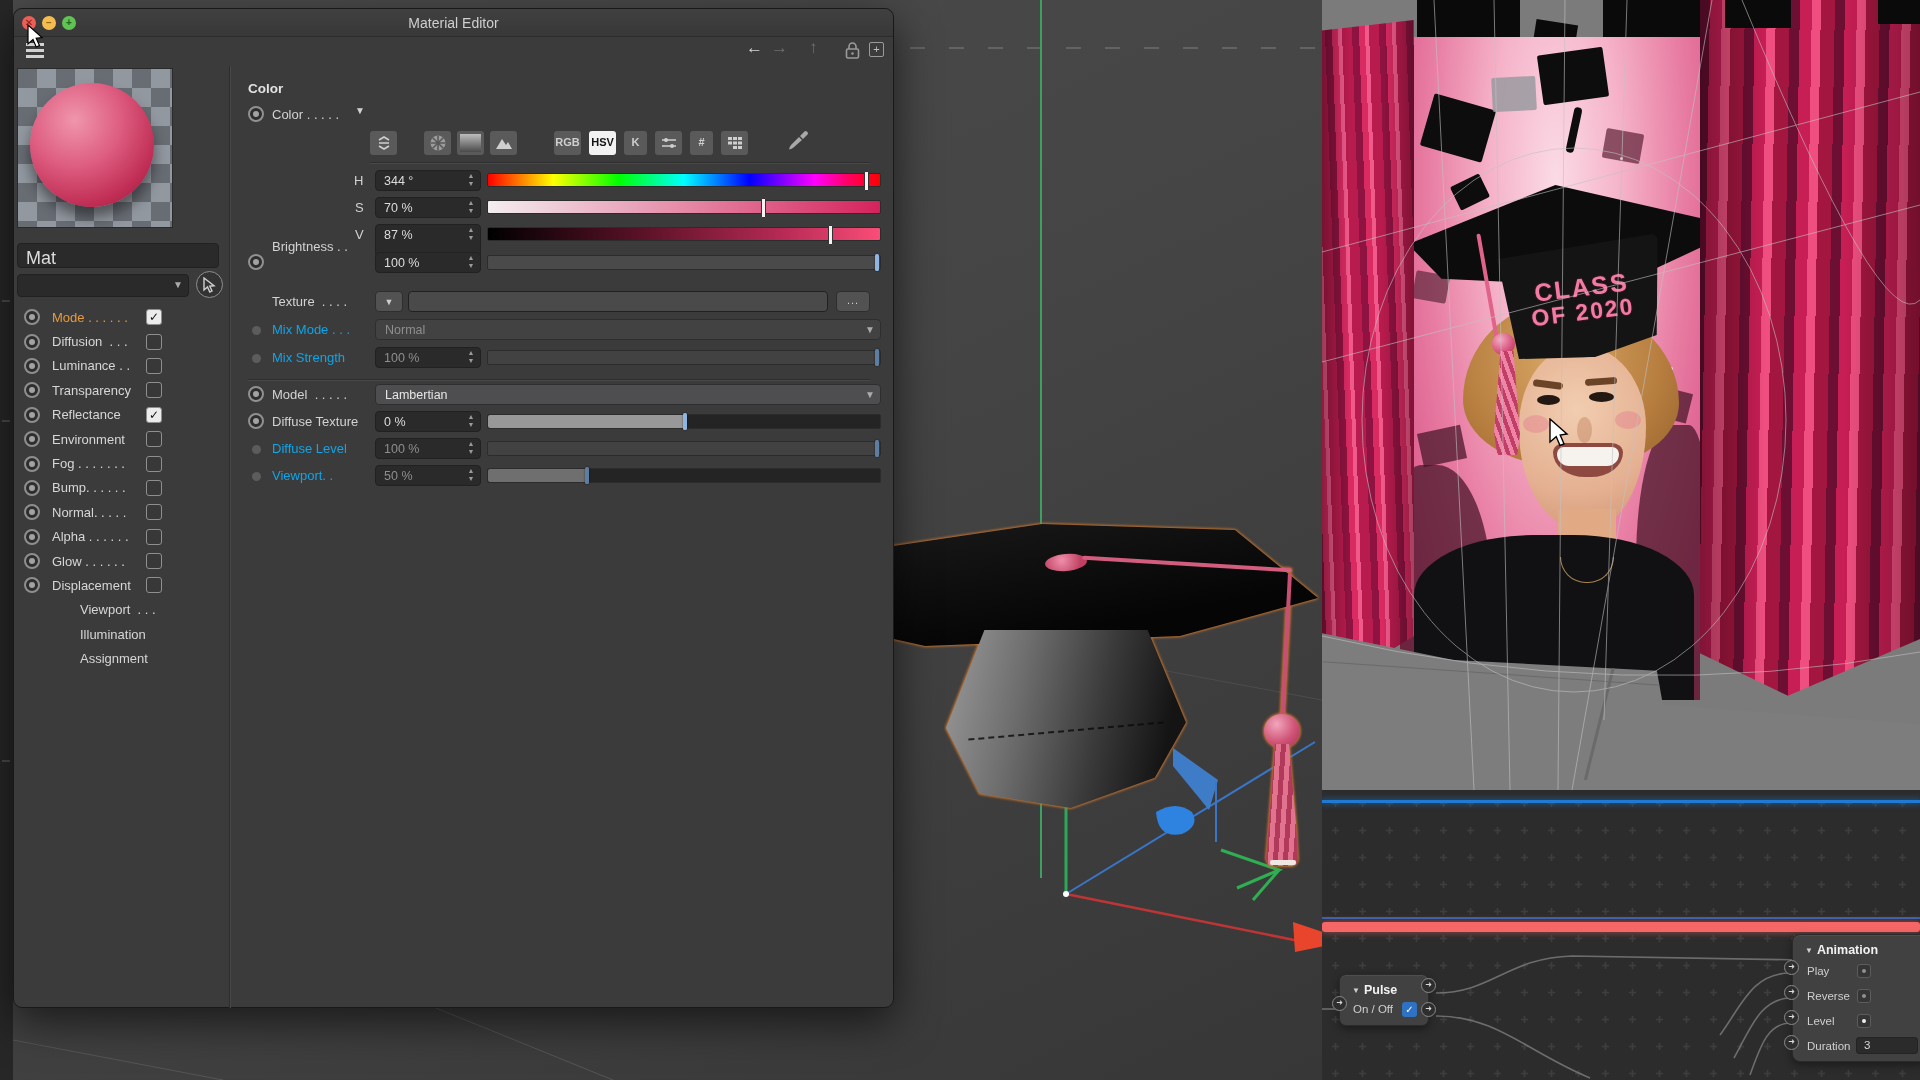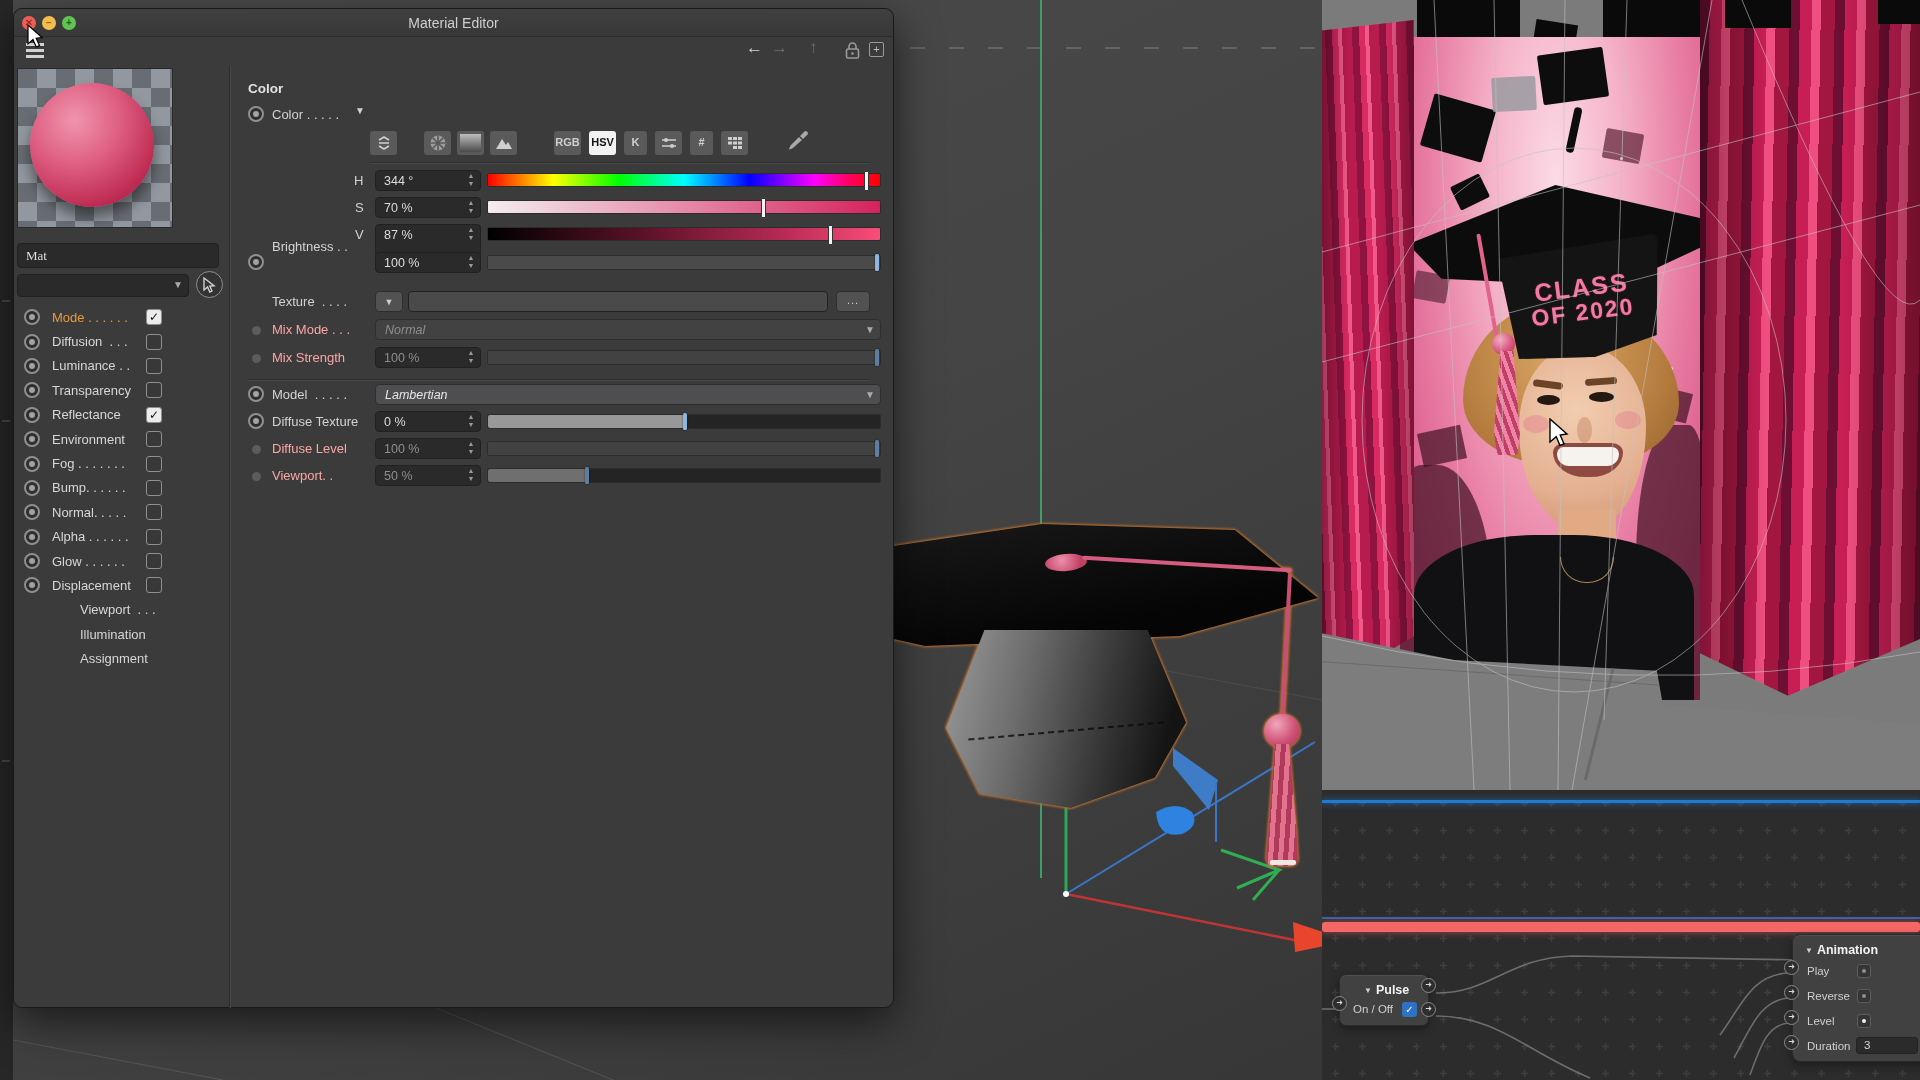--- a/index.html
+++ b/index.html
@@ -153,21 +153,21 @@
   #sphere { position:absolute; left:12px; top:14px; width:124px; height:124px; border-radius:50%;
     background:radial-gradient(circle at 36% 30%,#f095ad 0%,#dd5c7f 40%,#c12e55 72%,#8c1a3c 100%);
     box-shadow:0 10px 14px rgba(0,0,0,.45); }
 
   .field { position:absolute; background:#2a2a2a; border:1px solid #212121; border-radius:4px;
     color:#dcdcdc; font-size:12.5px; }
   .field .val { position:absolute; left:8px; top:3px; }
   .spin { position:absolute; right:3px; top:1px; width:12px; color:#9a9a9a; font-size:7px;
     line-height:8px; text-align:center; }
   #mat-name { left:3px; top:234px; width:202px; height:25px; }
-  #mat-name .val { top:4px; font-size:13px;font-family:Liberation Serif, serif; }
+  #mat-name .val { top:4px; font-size:18px; }
   #preview-select { left:3px; top:265px; width:172px; height:23px; }
   .chev { position:absolute; right:5px; top:4px; color:#aaa; font-size:10px; }
   #pick-btn { position:absolute; left:182px; top:262px; width:27px; height:27px; border-radius:50%;
     border:1.6px solid #8f8f8f; background:#333; }
   #pick-btn svg { position:absolute; left:6px; top:5px; }
 
   
   #channels { position:absolute; left:2px; top:296px; width:212px; }
   .ch-row { position:relative; height:24.4px; display:flex; align-items:center; }
   .radio { width:16px; height:16px; border-radius:50%; border:2px solid #8f8f8f; background:#2e2e2e;
@@ -179,21 +179,21 @@
   .chk { position:absolute; left:130px; width:16px; height:16px; border:1.6px solid #8f8f8f;
     border-radius:3px; background:#383838; text-align:center; font-size:12px; line-height:14px;
     color:#111; font-weight:bold; }
   .ch-row[data-state="on"] .chk { background:#ececec; }
   .ch-row[data-state="on"] .chk::after { content:"✓"; }
   .ch-row[data-state="none"] .radio, .ch-row[data-state="none"] .chk { visibility:hidden; }
 
   
   .hdr { position:absolute; color:#e2e2e2; font-size:13.5px; font-weight:bold; }
   .plabel { position:absolute; color:#d2d2d2; font-size:13px; white-space:pre; }
-  .plabel.off { color:#fca5a5; }
+  .plabel.off { color:#0ea5e9; }
   .pradio { position:absolute; width:16px; height:16px; border-radius:50%; border:2px solid #919191;
     background:#2e2e2e; }
   .pradio::after { content:""; position:absolute; left:3px; top:3px; width:6px; height:6px;
     border-radius:50%; background:#a2a2a2; }
   .pdot { position:absolute; width:9px; height:9px; border-radius:50%; background:#5c5c5c; }
   .swatch { position:absolute; height:20px; border-radius:2px; }
   .icobtn { position:absolute; width:27px; height:24px; background:#5a5a5a; border-radius:3px;
     color:#cfcfcf; text-align:center; font-size:11px; font-weight:bold; line-height:23px; }
   .icobtn.activemode { background:#f2f2f2; color:#141414; }
   .icobtn svg { vertical-align:middle; }
@@ -203,21 +203,21 @@
   .slider.dark { background:#242424; }
   .slider .fill { position:absolute; left:0; top:0; bottom:0; background:#989898; border-radius:2px 0 0 2px; }
   .slider .hdl { position:absolute; top:-2px; width:4px; height:17px; background:#8fb6e2;
     border-radius:1.5px; box-shadow:0 0 2px rgba(0,0,0,.6); }
   .slider.off .hdl { background:#5d7ea3; }
   .hsv-slider { position:absolute; height:14px; border-radius:2px; border:1px solid #2c2c2c; }
   .hsv-hdl { position:absolute; top:-3px; width:5px; height:20px; background:#f4f4f4;
     border:1px solid #333; border-radius:1px; }
   .ddl { position:absolute; height:21px; background:#4e4e50; border-radius:4px; color:#e6e6e6;
     font-size:12.5px; border:1px solid #2e2e2e; }
-  .ddl .val { position:absolute; left:9px; top:3px;font-style:italic; }
+  .ddl .val { position:absolute; left:9px; top:3px; }
   .ddl.off { background:#424242; color:#8e8e8e; }
   .smallbtn { position:absolute; height:21px; background:#525252; border-radius:4px; color:#cfcfcf;
     text-align:center; font-size:11px; border:1px solid #2e2e2e; }
 
   .cursor { position:absolute; }
 </style>
 </head>
 <body>
 
 <div id="stage">
@@ -361,21 +361,21 @@
         <path d="M114 203 C170 203 185 168 250 166 L598 172"></path>
         <path d="M114 226 C175 226 205 262 268 288"></path>
         <path d="M0 219 C8 219 10 219 16 219"></path>
         <path d="M469 183 C430 183 420 215 398 245"></path>
         <path d="M469 208 C438 208 428 240 412 268"></path>
         <path d="M469 233 C445 233 438 258 428 285"></path>
       </g>
     </svg>
 
     <div class="node" style="left:17px;top:184px;width:90px;height:52px">
-      <div style="position:absolute;left:24px;top:5px">
+      <div style="position:absolute;left:12px;top:5px">
         <span class="tri">▼</span><span class="node-title">Pulse</span>
       </div>
       <span class="node-label" style="position:absolute;left:13px;top:28px">On / Off</span>
       <span class="blue-check" style="left:62px;top:27px">✓</span>
     </div>
     <span class="port" style="left:10px;top:206px">➜</span>
     <span class="port" style="left:99px;top:188px">➜</span>
     <span class="port" style="left:99px;top:212px">➜</span>
 
     <div class="node" style="left:470px;top:144px;width:132px;height:128px;border-radius:8px 0 0 8px">

